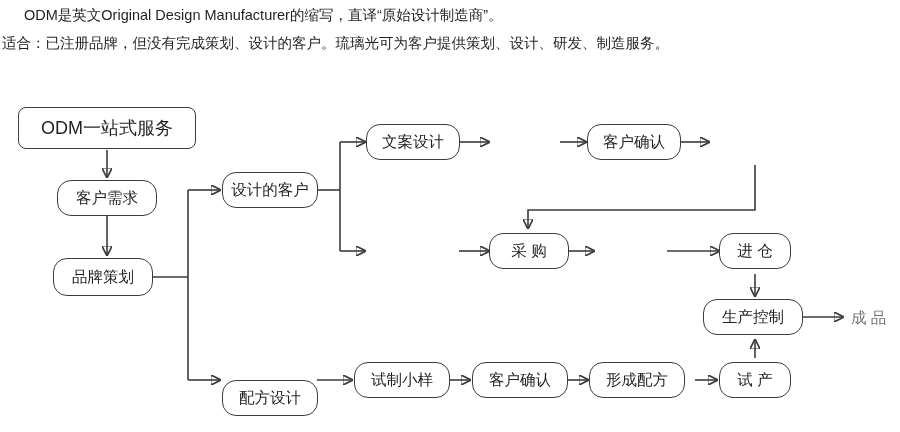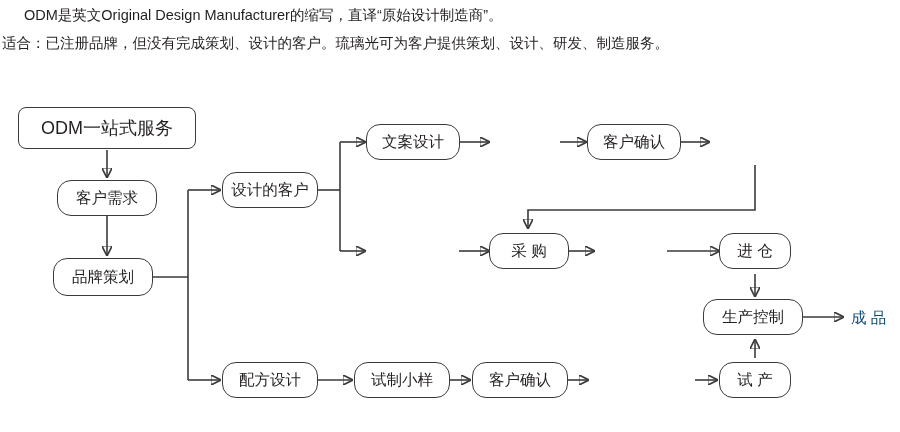--- a/index.html
+++ b/index.html
@@ -34,21 +34,21 @@
     justify-content:center;
     font-size:15.5px;
     color:#231f20;
     white-space:nowrap;
   }
   .node.big{font-size:18px;border-radius:8px;}
   .plain{
     position:absolute;
     font-size:15.5px;
     white-space:nowrap;
-    color:#0c4a6e;
+    color:#737373;
   }
   svg.lines{position:absolute;left:0;top:0;width:900px;height:432px;overflow:visible;}
   svg.lines line, svg.lines path, svg.lines polyline{
     stroke:#3b3b3b;stroke-width:1.6;fill:none;
   }
 </style>
 </head>
 <body>
 
 <div class="desc" id="desc1">ODM是英文Original Design Manufacturer的缩写，直译“原始设计制造商”。</div>
@@ -138,30 +138,33 @@
   </div>
 
   <div class="node" style="left:703px;top:299px;width:100px;height:36px;">
     <span>生产控制</span>
   </div>
 
   <div class="plain" style="left:851px;top:308px;">
     <span>成 品</span>
   </div>
 
-  <div class="node" style="left:222px;top:362px;width:96px;height:36px;align-items:center;">
+  <div class="node" style="left:222px;top:380px;width:96px;height:36px;align-items:center;">
     <span>配方设计</span>
   </div>
 
   <div class="node" style="left:354px;top:362px;width:96px;height:36px;">
     <span>试制小样</span>
   </div>
 
   <div class="node" style="left:472px;top:362px;width:96px;height:36px;">
     <span>客户确认</span>
   </div>
 
+  <div class="node" style="left:589px;top:362px;width:96px;height:36px;">
+    <span>形成配方</span>
+  </div>
 
   <div class="node" style="left:719px;top:362px;width:72px;height:36px;">
     <span>试 产</span>
   </div>
 
 </div>
 
 </body></html>

